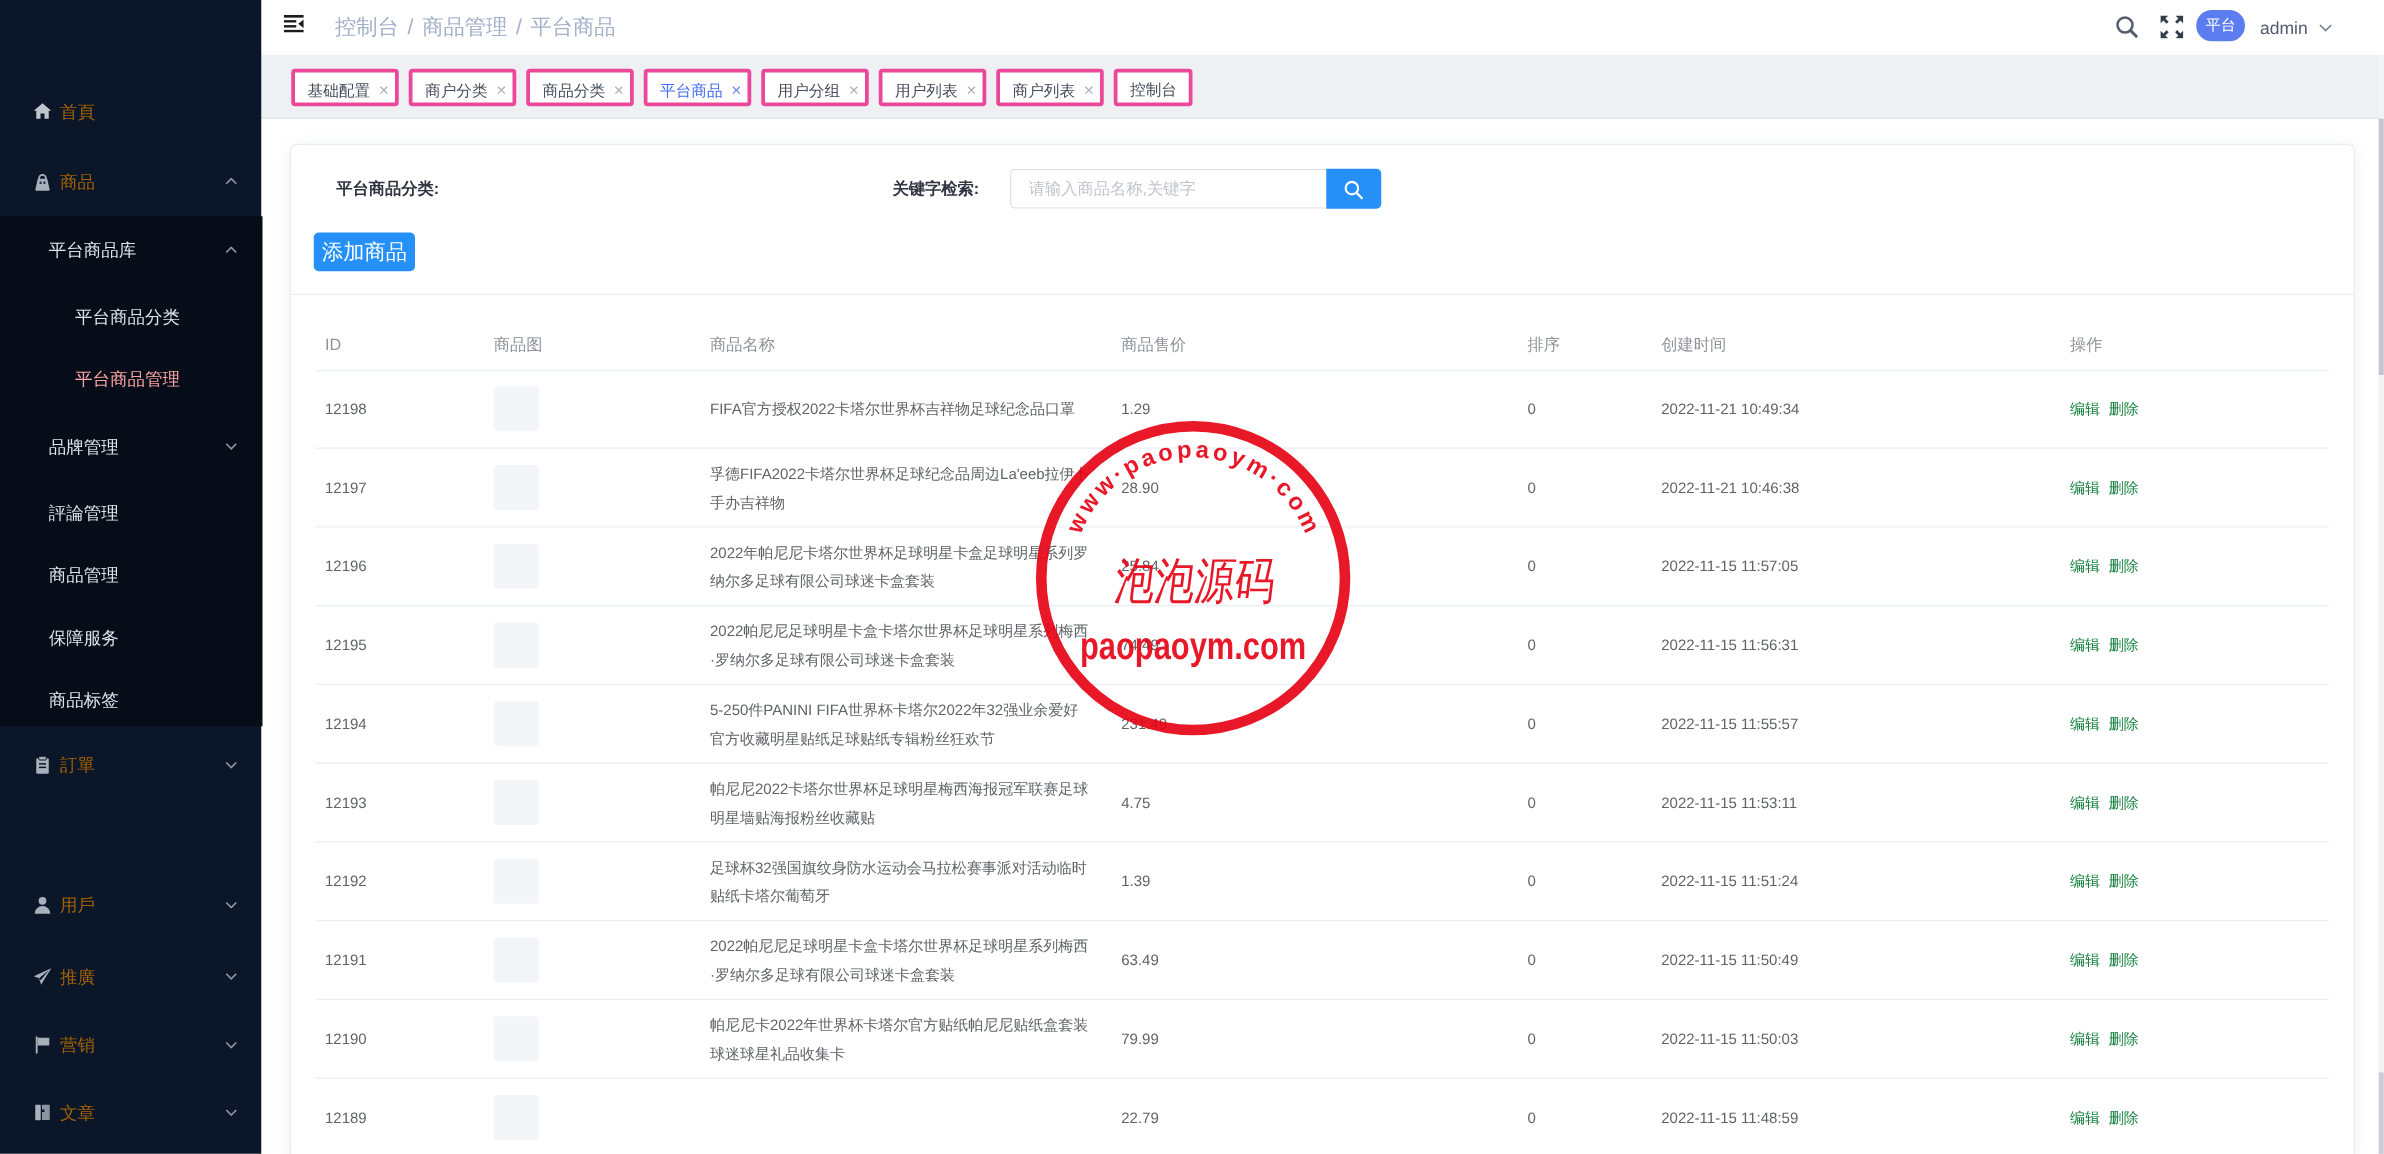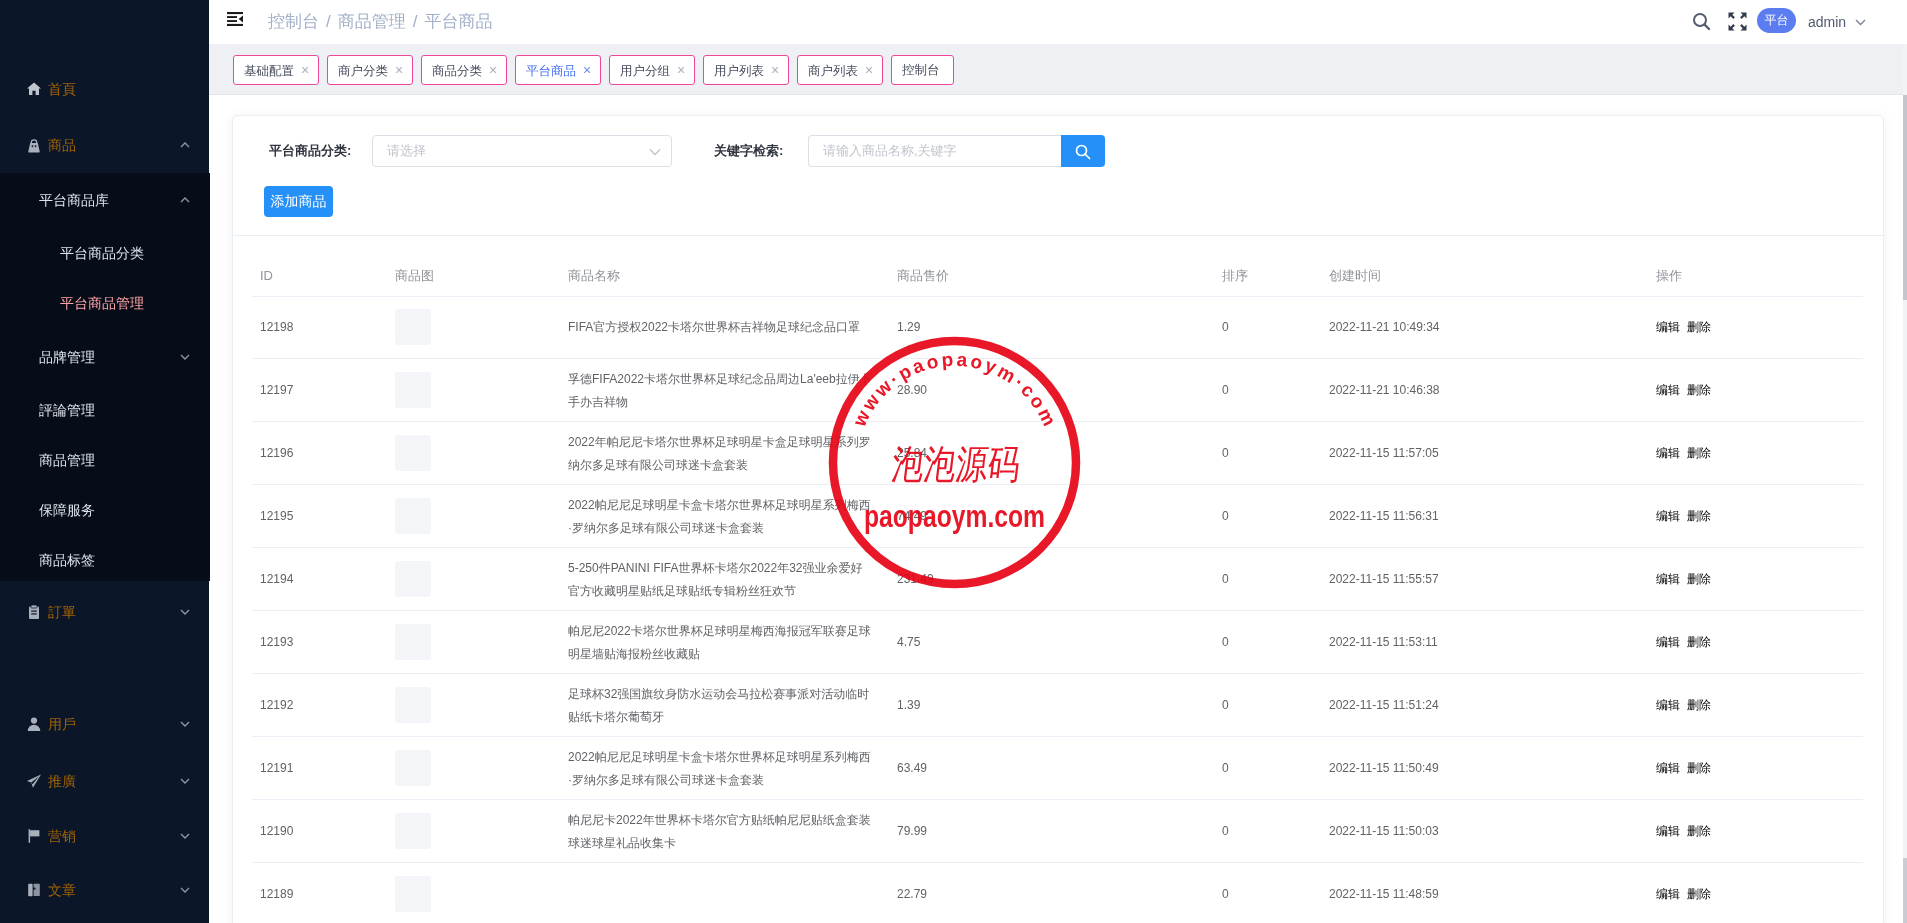--- a/index.html
+++ b/index.html
@@ -21,51 +21,51 @@
 
 #topbar { position:absolute; left:209px; top:0; width:1698px; height:44px; background:#fff; }
 #crumb { position:absolute; left:59px; top:0; height:44px; line-height:44px; font-size:17px; color:#a3b0c9; }
 #crumb .sep { margin:0 7px; color:#a3b0c9; }
 #hamb { position:absolute; left:18px; top:12px; width:16px; height:14px; }
 .pill { position:absolute; left:1548px; top:8px; width:39px; height:25px; border-radius:12.5px; background:#5b7df0; color:#fff; font-size:12px; text-align:center; line-height:25px; }
 #admin { position:absolute; left:1599px; top:0; line-height:44px; font-size:14px; color:#515a6e; }
 
 
 #tagbar { position:absolute; left:209px; top:44px; width:1698px; height:51px; background:#eef0f4; border-bottom:1px solid #e2e6ec; }
-.tag { position:absolute; top:11px; height:30px; background:#fff; border:1px solid #ec4899; border-radius:3px; font-size:12.5px; color:#454c5b; line-height:28px; text-align:left; padding-left:10px; white-space:nowrap; }
+.tag { position:absolute; top:11px; height:30px; background:#fff; border:3px solid #ec4899; border-radius:3px; font-size:12.5px; color:#454c5b; line-height:28px; text-align:left; padding-left:10px; white-space:nowrap; }
 .tag .x { color:#a9b0bb; margin-left:7px; font-size:14px; }
 .tag.act { color:#416cf0; }
 .tag.act .x { color:#6b8df5; }
 
 
 #card { position:absolute; left:232px; top:115px; width:1652px; height:815px; background:#fff; border:1px solid #e9edf4; border-radius:6px; box-shadow:0 2px 12px rgba(100,110,130,0.10); }
 .lbl { position:absolute; top:19px; height:32px; line-height:32px; font-size:13px; font-weight:bold; color:#303540; }
 #lbl1 { left:36px; }
 #lbl2 { left:481px; }
 #sel { position:absolute; left:139px; top:19px; width:300px; height:32px; border:1px solid #dcdfe6; border-radius:4px; background:#fff; }
 #sel .ph { position:absolute; left:14px; top:0; line-height:30px; font-size:13px; color:#c0c4cc; }
 #sel svg { position:absolute; right:10px; top:12px; }
 #inp { position:absolute; left:575px; top:19px; width:253px; height:32px; border:1px solid #dcdfe6; border-right:none; border-radius:4px 0 0 4px; background:#fff; }
 #inp .ph { position:absolute; left:14px; top:0; line-height:30px; font-size:13px; color:#c0c4cc; }
 #sbtn { position:absolute; left:828px; top:19px; width:44px; height:32px; background:#2590f8; border-radius:0 4px 4px 0; }
 #sbtn svg { position:absolute; left:14px; top:9px; }
-#addbtn { position:absolute; left:18px; top:70px; width:69px; height:31px; background:#2590f8; border-radius:4px; color:#fff; font-size:14px; text-align:center; line-height:31px;margin-left:13px; }
+#addbtn { position:absolute; left:18px; top:70px; width:81px; height:31px; background:#2590f8; border-radius:4px; color:#fff; font-size:17px; text-align:center; line-height:31px; }
 #divider { position:absolute; left:0; top:119px; width:1650px; height:1px; background:#e9edf4; }
 .th { position:absolute; top:139px; height:41px; line-height:41px; font-size:13px; color:#909399; }
 .hline { position:absolute; left:19px; width:1611px; height:1px; background:#ebeef5; }
 .tr { position:absolute; left:19px; width:1611px; height:63px; border-bottom:1px solid #ebeef5; font-size:12px; color:#606266; }
 .tr > div { position:absolute; }
 .c-id { left:8px; top:0; line-height:63px; }
 .c-img { left:143px; top:13px; width:36px; height:36px; background:#f3f5f9; border-radius:3px; }
 .c-name { left:316px; top:9px; width:312px; line-height:23px; }
 .c-name.one { top:0; line-height:63px; }
 .c-price { left:645px; top:0; line-height:63px; }
 .c-sort { left:970px; top:0; line-height:63px; }
 .c-date { left:1077px; top:0; line-height:63px; }
-.c-op { left:1404px; top:0; line-height:63px; color:#000000; }
+.c-op { left:1404px; top:0; line-height:63px; color:#15803d; }
 .c-op span { margin-right:7px; }
 
 
 #sb-track { position:absolute; left:1903px; top:44px; width:4px; height:879px; background:#f1f3f5; }
 #sb-thumb { position:absolute; left:1903px; top:95px; width:4px; height:205px; background:#c3c7cd; }
 #sb-bot { position:absolute; left:1903px; top:858px; width:4px; height:65px; background:#c9cdd3; }
 
 
 #stamp { position:absolute; left:824px; top:332px; width:261px; height:261px; opacity:0.9; }
 </style></head>
@@ -105,26 +105,20 @@
 <div class="tag" style="left:212px;width:86px">商品分类<span class="x">×</span></div>
 <div class="tag act" style="left:306px;width:86px">平台商品<span class="x">×</span></div>
 <div class="tag" style="left:400px;width:86px">用户分组<span class="x">×</span></div>
 <div class="tag" style="left:494px;width:86px">用户列表<span class="x">×</span></div>
 <div class="tag" style="left:588px;width:86px">商户列表<span class="x">×</span></div>
 <div class="tag" style="left:682px;width:63px">控制台</div>
 </div>
 
 <div id="card">
   <div class="lbl" id="lbl1">平台商品分类:</div>
-  <div id="sel">
-      <span class="ph">请选择</span>
-      <svg width="12" height="8" viewBox="0 0 12 8">
-        <path d="M1 1.5 L6 6.5 L11 1.5" fill="none" stroke="#c0c4cc" stroke-width="1.5"></path>
-      </svg>
-    </div>
   <div class="lbl" id="lbl2">关键字检索:</div>
   <div id="inp">
       <span class="ph">请输入商品名称,关键字</span>
     </div>
   <div id="sbtn">
       <svg width="16" height="16" viewBox="0 0 16 16">
         <circle cx="6.5" cy="6.5" r="5" fill="none" stroke="#fff" stroke-width="1.7"></circle>
         <line x1="10.5" y1="10.5" x2="14.5" y2="14.5" stroke="#fff" stroke-width="1.7" stroke-linecap="round"></line>
       </svg>
     </div>

